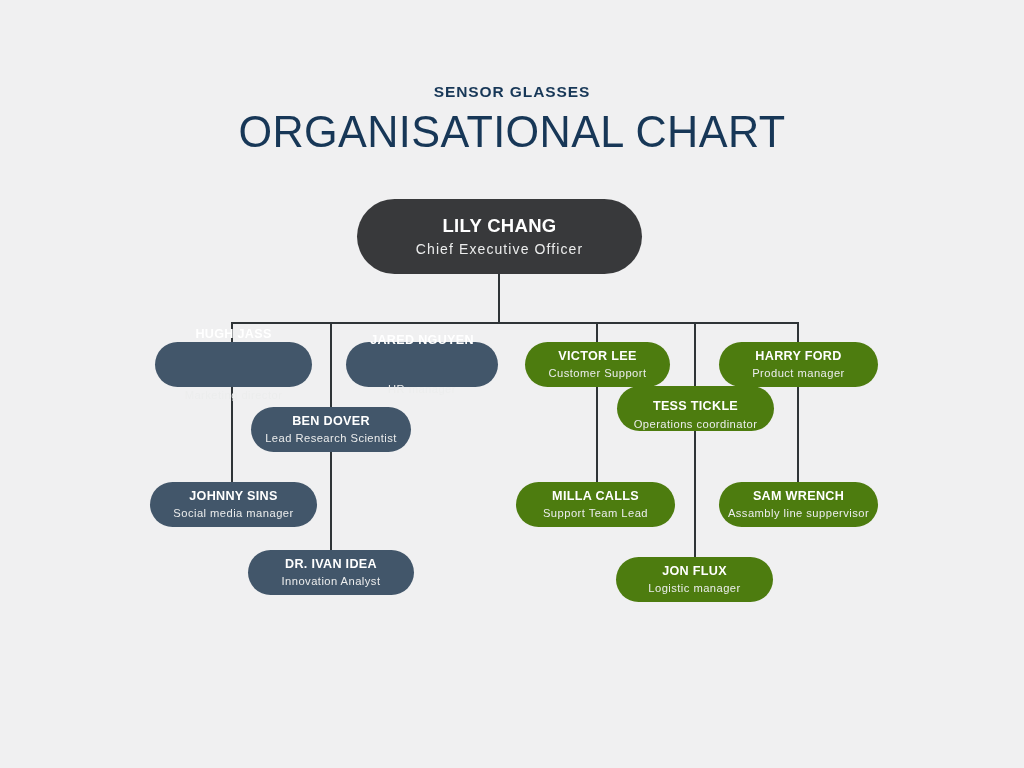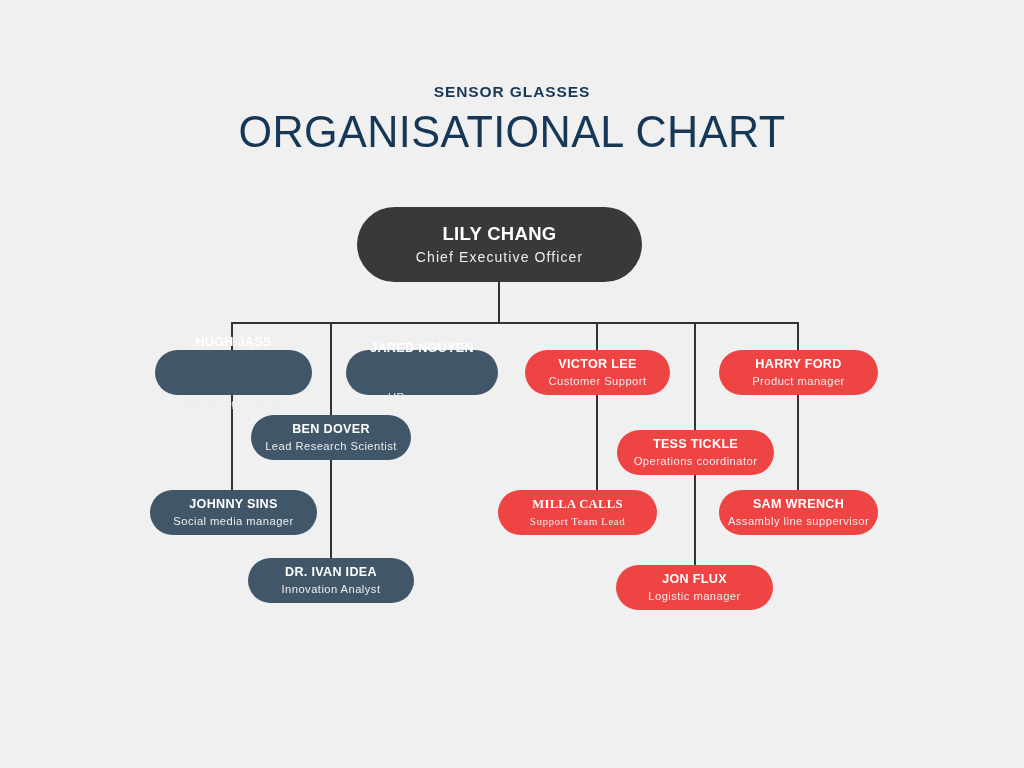--- a/index.html
+++ b/index.html
@@ -63,21 +63,20 @@
     position: absolute;
     border-radius: 999px;
     display: flex;
     flex-direction: column;
     align-items: center;
     justify-content: center;
     box-sizing: border-box;
     color: #ffffff;
     text-align: center;
     padding: 0 14px;
-    margin-top: 8px;
   }
   .node .name {
     font-weight: bold;
     line-height: 1.15;
     white-space: nowrap;
   }
   .node .role {
     line-height: 1.2;
     white-space: nowrap;
     letter-spacing: 0.45px;
@@ -91,21 +90,21 @@
     font-size: 18.5px;
     letter-spacing: 0.3px;
     margin-bottom: 5px;
   }
   .node.ceo .role {
     font-size: 14px;
     letter-spacing: 1.1px;
   }
 
   .node.slate { background: #42566a; }
-  .node.gray  { background: #ef4444; }
+  .node.gray  { background: #4d7c0f; }
 
   .node.staff .name {
     font-size: 12.6px;
     letter-spacing: 0.3px;
     margin-bottom: 4px;
   }
   .node.staff .role {
     font-size: 11.2px;
   }
 </style>
@@ -156,32 +155,32 @@
   <div class="node staff gray" style="left:719px; top:342px; width:159px; height:45px;">
     <div class="name">HARRY FORD</div>
     <div class="role">Product manager</div>
   </div>
 
   <div class="node staff slate" style="left:251px; top:407px; width:160px; height:45px;">
     <div class="name">BEN DOVER</div>
     <div class="role">Lead Research Scientist</div>
   </div>
 
-  <div class="node staff gray" style="left:617px; top:422px; width:157px; height:45px;">
+  <div class="node staff gray" style="left:617px; top:386px; width:157px; height:45px;justify-content:flex-end;">
     <div class="name">TESS TICKLE</div>
     <div class="role">Operations coordinator</div>
   </div>
 
   <div class="node staff slate" style="left:150px; top:482px; width:167px; height:45px;">
     <div class="name">JOHNNY SINS</div>
     <div class="role">Social media manager</div>
   </div>
 
 
-  <div class="node staff gray" style="left:498px; top:482px; width:159px; height:45px;font-family:Liberation Serif, serif;">
+  <div class="node staff gray" style="left:516px; top:482px; width:159px; height:45px;">
     <div class="name">MILLA CALLS</div>
     <div class="role">Support Team Lead</div>
   </div>
 
   <div class="node staff gray" style="left:719px; top:482px; width:159px; height:45px;">
     <div class="name">SAM WRENCH</div>
     <div class="role">Assambly line suppervisor</div>
   </div>
 
   <div class="node staff gray" style="left:616px; top:557px; width:157px; height:45px;">

